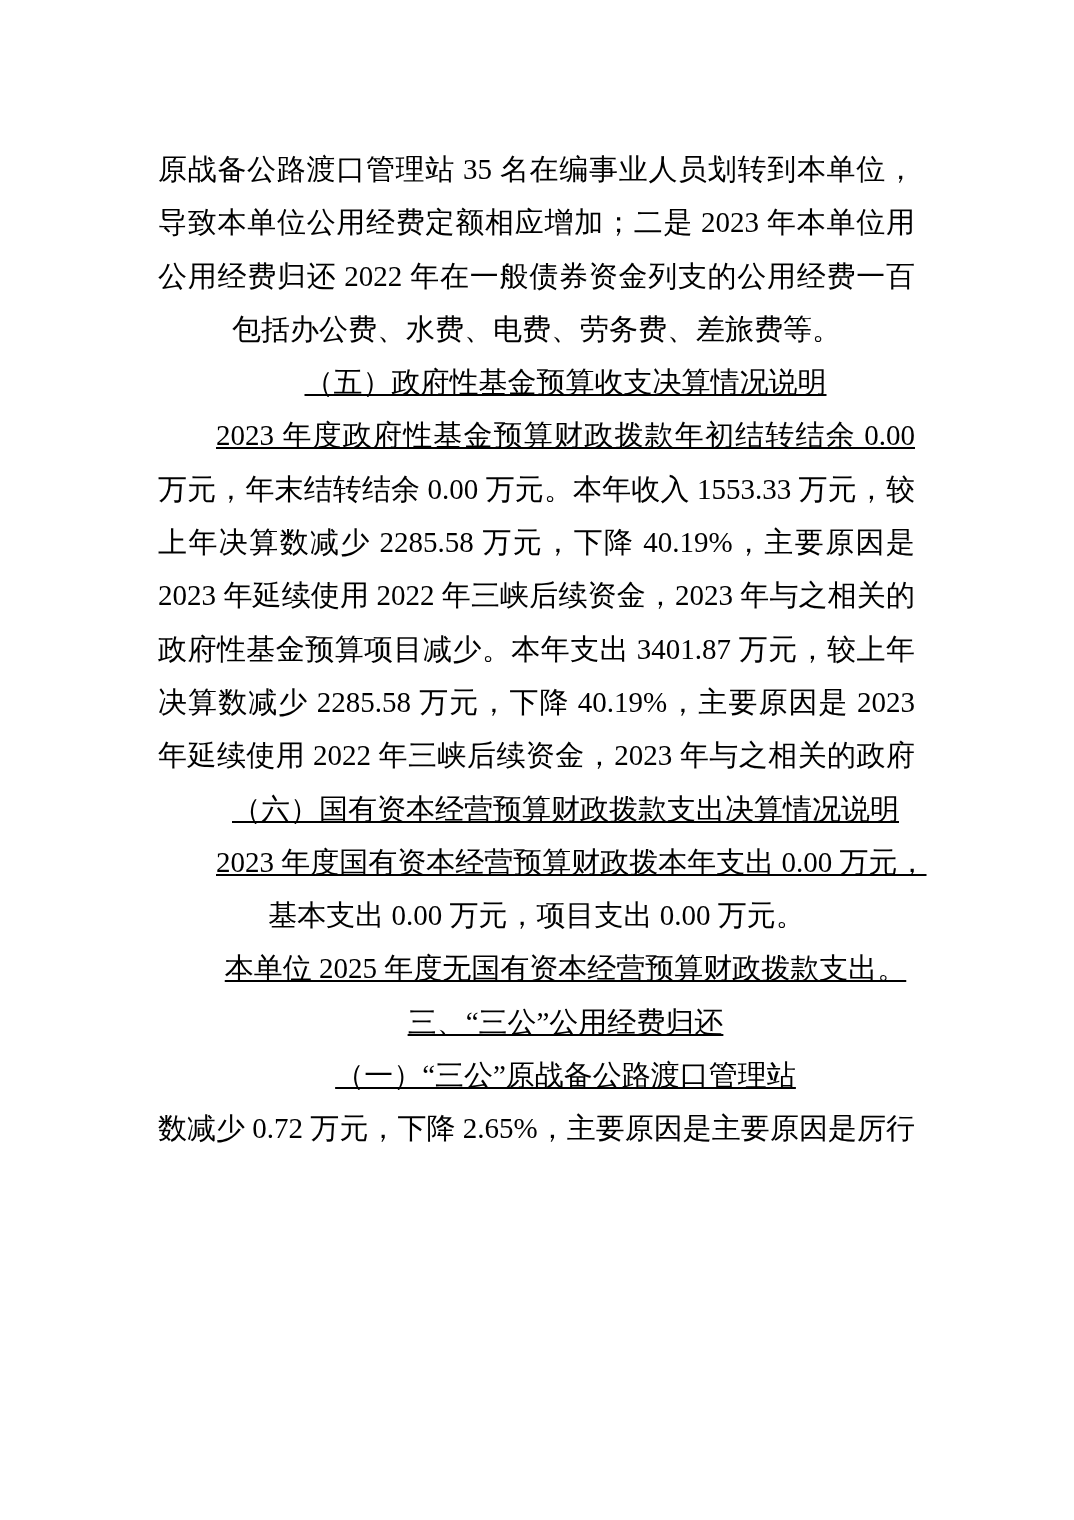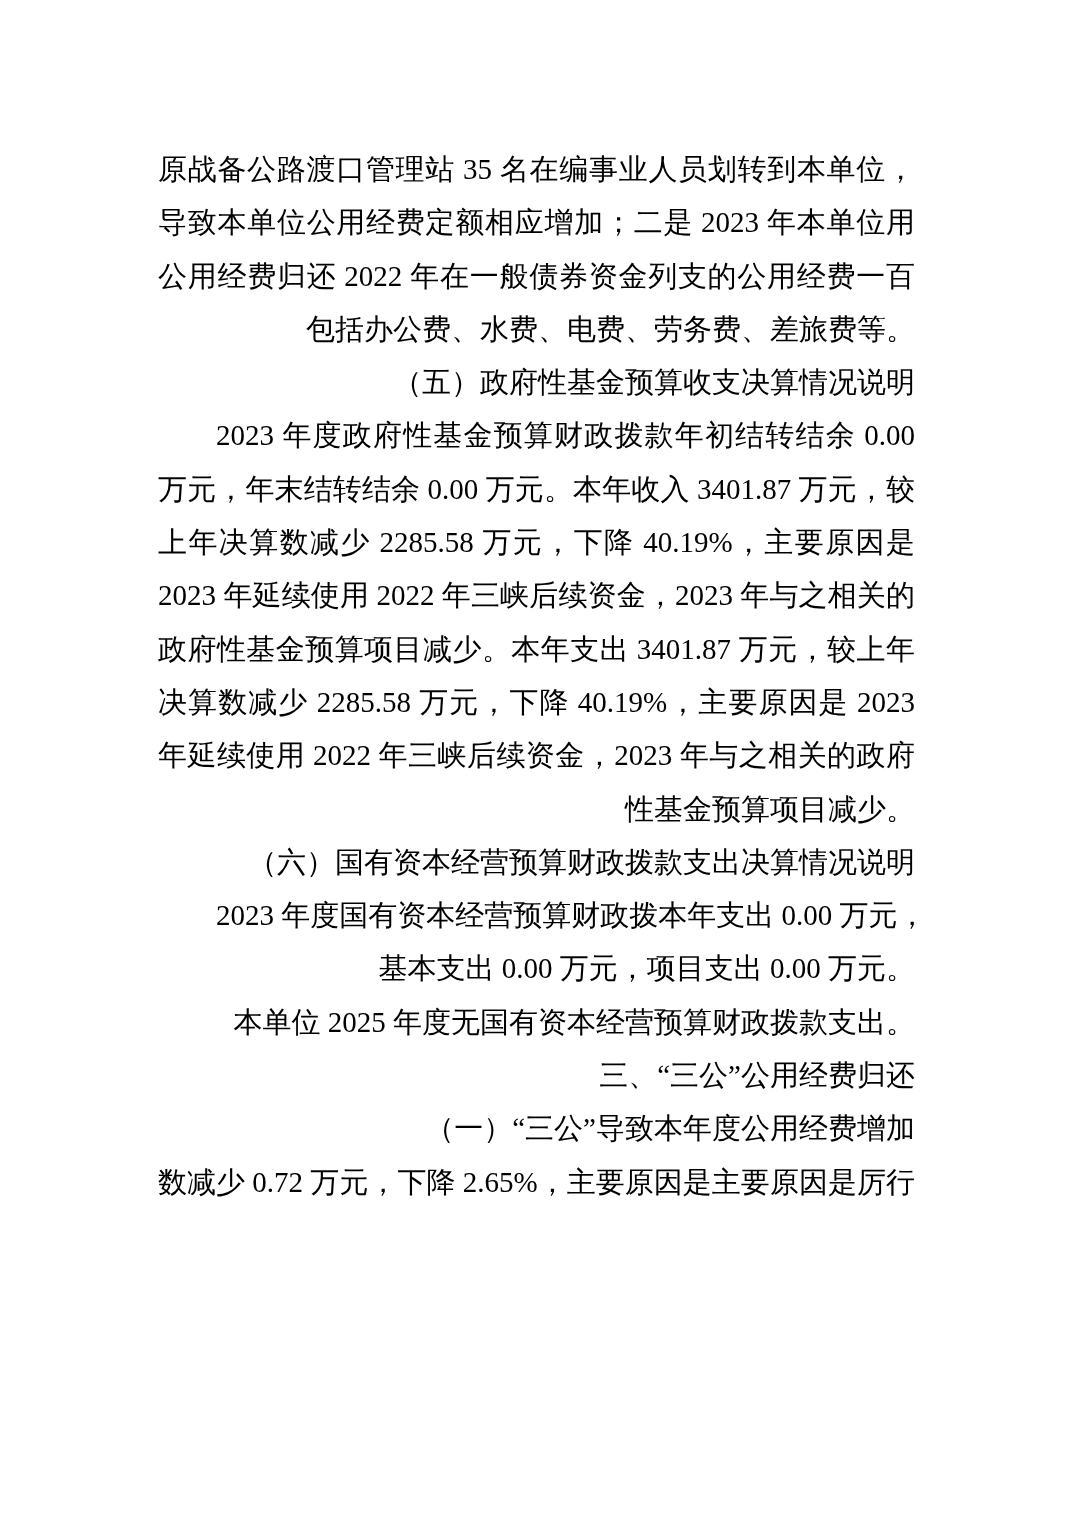--- a/index.html
+++ b/index.html
@@ -21,50 +21,50 @@
     width: 757px;
     font-family: "Liberation Serif", "DejaVu Serif", serif;
     font-size: 29px;
     color: #000000;
     font-weight: 500;
   }
   .line {
     height: 53.3px;
     line-height: 53.3px;
     white-space: nowrap;
-    text-align: right;
+    text-align: center;
   }
   .line.j {
     text-align: justify;
     text-align-last: justify;
     text-justify: inter-ideograph;
   }
   .line.ind {
     padding-left: 58px;
+    text-decoration: underline;
   }
 </style>
 </head>
 <body>
 
 <div class="page">
   <div class="content">
     <div class="line j">原战备公路渡口管理站 35 名在编事业人员划转到本单位，</div>
     <div class="line j">导致本单位公用经费定额相应增加；二是 2023 年本单位用</div>
     <div class="line j">公用经费归还 2022 年在一般债券资金列支的公用经费一百</div>
     <div class="line">包括办公费、水费、电费、劳务费、差旅费等。</div>
     <div class="line ind">（五）政府性基金预算收支决算情况说明</div>
     <div class="line ind j">2023 年度政府性基金预算财政拨款年初结转结余 0.00</div>
-    <div class="line j">万元，年末结转结余 0.00 万元。本年收入 3401.87 万元，较</div>
+    <div class="line j">万元，年末结转结余 0.00 万元。本年收入 1553.33 万元，较</div>
     <div class="line j">上年决算数减少 2285.58 万元，下降 40.19%，主要原因是</div>
     <div class="line j">2023 年延续使用 2022 年三峡后续资金，2023 年与之相关的</div>
     <div class="line j">政府性基金预算项目减少。本年支出 3401.87 万元，较上年</div>
     <div class="line j">决算数减少 2285.58 万元，下降 40.19%，主要原因是 2023</div>
     <div class="line j">年延续使用 2022 年三峡后续资金，2023 年与之相关的政府</div>
-    <div class="line">性基金预算项目减少。</div>
     <div class="line ind">（六）国有资本经营预算财政拨款支出决算情况说明</div>
     <div class="line ind j">2023 年度国有资本经营预算财政拨本年支出 0.00 万元，</div>
     <div class="line">基本支出 0.00 万元，项目支出 0.00 万元。</div>
     <div class="line ind">本单位 2025 年度无国有资本经营预算财政拨款支出。</div>
     <div class="line ind">三、“三公”公用经费归还</div>
-    <div class="line ind">（一）“三公”导致本年度公用经费增加</div>
+    <div class="line ind">（一）“三公”原战备公路渡口管理站</div>
     <div class="line j">数减少 0.72 万元，下降 2.65%，主要原因是主要原因是厉行</div>
   </div>
 </div>
 
 </body></html>

